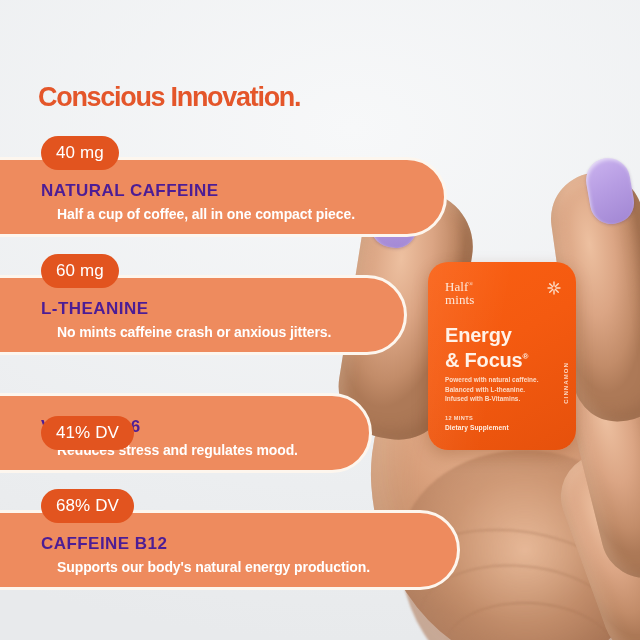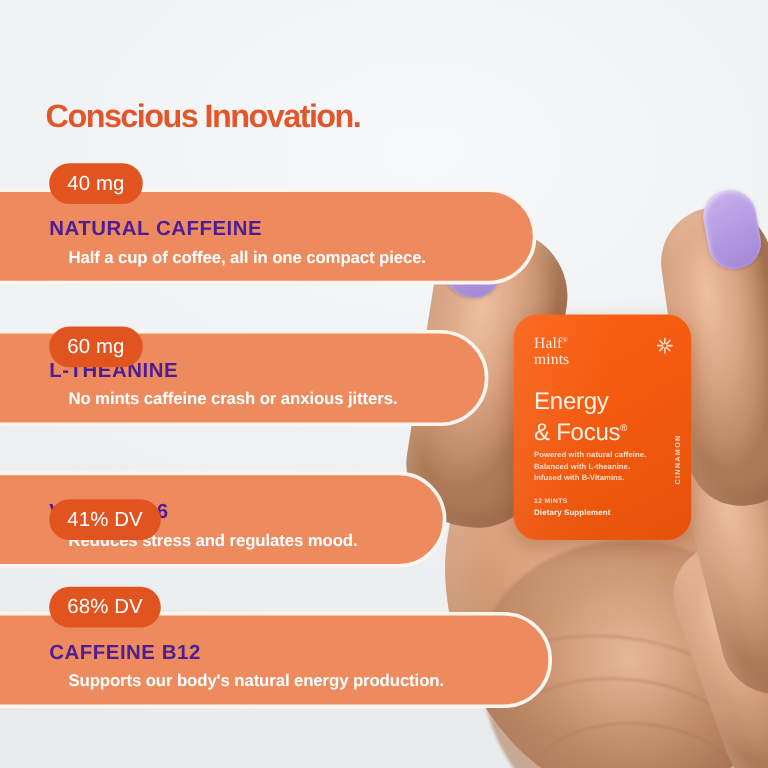--- a/index.html
+++ b/index.html
@@ -173,21 +173,21 @@
     height: 16px;
     opacity: .95;
   }
   .tin-title {
     position: absolute;
     left: 17px;
     top: 62px;
     color: #fff2e8;
     font-size: 20px;
     line-height: 22px;
-    font-weight: 400;
+    font-weight: 700;
     letter-spacing: -.2px;
   }
   .tin-title .sup {
     font-size: 8px;
     vertical-align: super;
   }
   .tin-desc {
     position: absolute;
     left: 17px;
     top: 113px;
@@ -294,21 +294,21 @@
     font-weight: 400;
     letter-spacing: .1px;
     display: flex;
     align-items: center;
     justify-content: center;
     box-sizing: border-box;
     white-space: nowrap;
     z-index: 7;
   }
   .badge-1 { top: 136px; }
-  .badge-2 { top: 272px; }
+  .badge-2 { top: 254px; }
   .badge-3 { top: 372px; margin-top: 44px; }
   .badge-4 { top: 489px; }
 </style>
 </head>
 <body>
 
 <div id="stage">
 
   <div class="bg-base"></div>
   <div class="bg-white-panel"></div>

